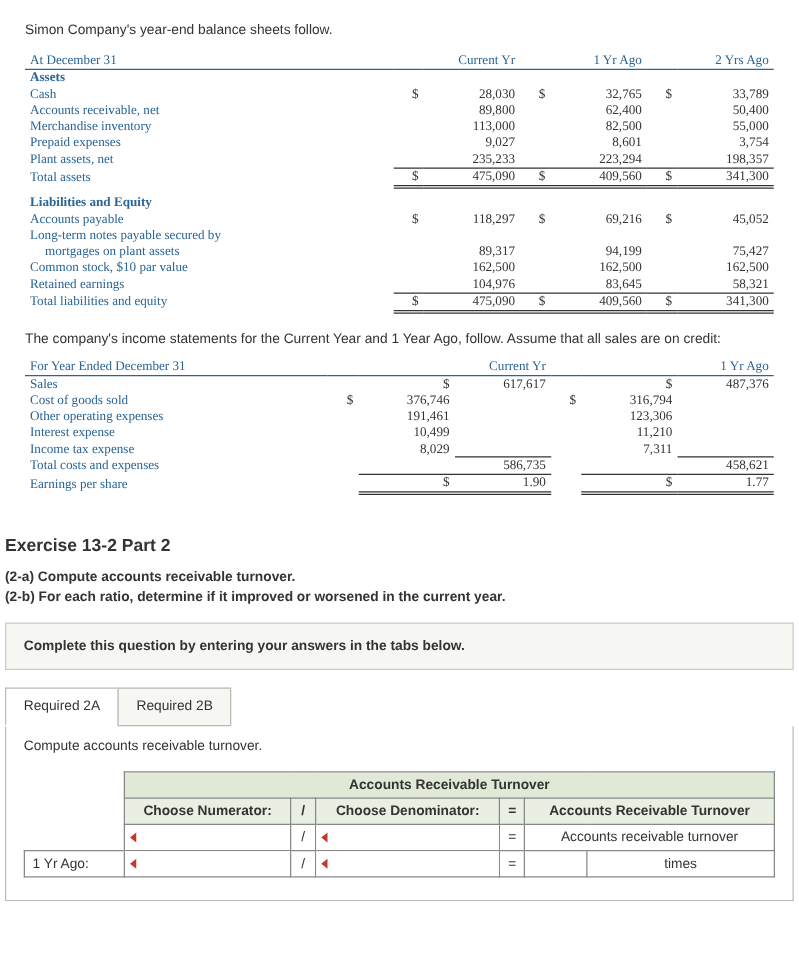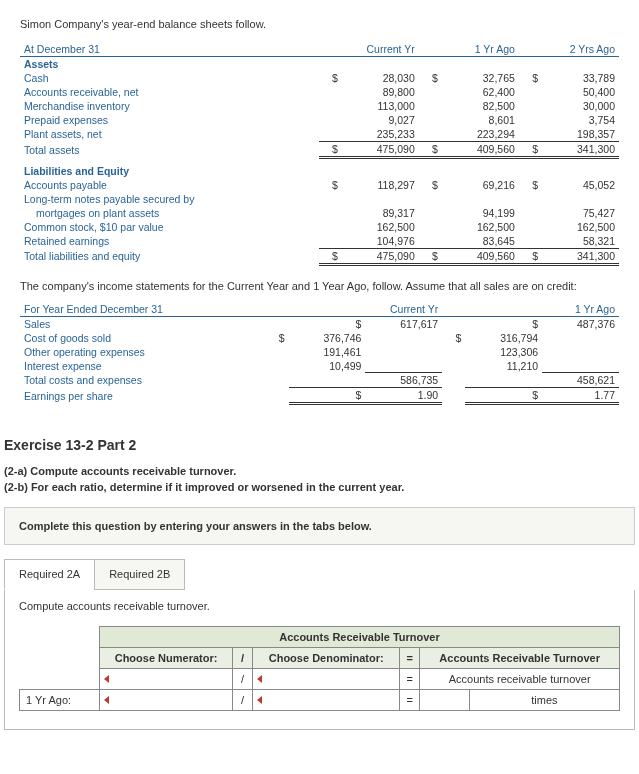--- a/index.html
+++ b/index.html
@@ -1,19 +1,19 @@
 <!DOCTYPE html>
 <html><head>
 <meta charset="utf-8">
 <style>
   * { box-sizing: border-box; margin: 0; padding: 0; }
   body { font-family: Arial, sans-serif; font-size: 11px; color: #333; background: #fff; width: 639px; }
   .container { padding: 10px 20px; }
   .intro { margin: 8px 0 12px; }
-  .fin-table { width: 100%; border-collapse: collapse; font-family: Liberation Sans, sans-serif; font-size: 10.5px; }
+  .fin-table { width: 100%; border-collapse: collapse; font-family: Liberation Serif, serif; font-size: 10.5px; }
   .fin-table td { padding: 1px 4px; white-space: nowrap; }
   .fin-table .hdr td { color: #2a6496; border-bottom: 1px solid #2a6496; }
   .fin-table .hdr-right { text-align: right; }
   .label { color: #2a6496; }
   .num { text-align: right; }
   .sub-total td.num { border-top: 1px solid #333; }
   .dbl td.num { border-top: 1px solid #333; border-bottom: 3px double #333; }
   .section-title td { color: #2a6496; font-weight: bold; }
   .inc-note { margin: 14px 0 10px; }
   .ex-header { font-weight: bold; font-size: 14px; margin: 22px 0 12px 4px; font-family: Arial, sans-serif; }
@@ -68,21 +68,21 @@
           <td></td>
           <td class="num">50,400</td>
         </tr>
     <tr>
           <td class="label">Merchandise inventory</td>
           <td></td>
           <td class="num">113,000</td>
           <td></td>
           <td class="num">82,500</td>
           <td></td>
-          <td class="num">30,000</td>
+          <td class="num">55,000</td>
         </tr>
     <tr>
           <td class="label">Prepaid expenses</td>
           <td></td>
           <td class="num">9,027</td>
           <td></td>
           <td class="num">8,601</td>
           <td></td>
           <td class="num">3,754</td>
         </tr>
@@ -200,20 +200,29 @@
         </tr>
     <tr>
           <td class="label">Interest expense</td>
           <td></td>
           <td class="num">10,499</td>
           <td></td>
           <td></td>
           <td class="num">11,210</td>
           <td></td>
         </tr>
+    <tr>
+          <td class="label">Income tax expense</td>
+          <td></td>
+          <td class="num">8,029</td>
+          <td></td>
+          <td></td>
+          <td class="num">7,311</td>
+          <td></td>
+        </tr>
     <tr class="sub-total">
           <td class="label">Total costs and expenses</td>
           <td></td>
           <td></td>
           <td class="num">586,735</td>
           <td></td>
           <td></td>
           <td class="num">458,621</td>
         </tr>
     <tr class="dbl">

